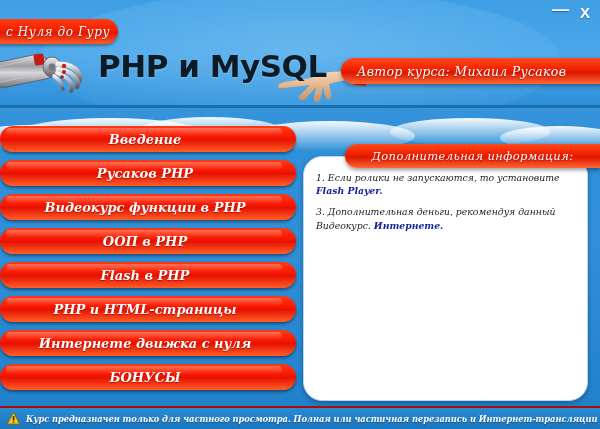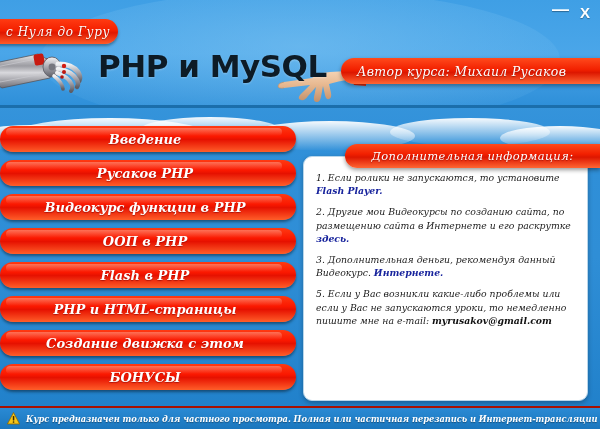--- a/index.html
+++ b/index.html
@@ -186,21 +186,21 @@
   }
 
   
   .info-panel {
     position: absolute;
     left: 303px; top: 156px;
     width: 285px;
     height: 245px;
     background: #ffffff;
     border: 1px solid #b9d6ea;
-    border-radius: 9px;
+    border-radius: 19px;
     box-shadow: 0 2px 5px rgba(0,0,0,.28);
     z-index: 8;
     box-sizing: border-box;
     padding: 14px 12px 6px 12px;
     overflow: hidden;
   }
   .info-header {
     position: absolute;
     left: 345px; top: 131px;
     width: 255px;
@@ -393,53 +393,43 @@
     <div class="menu-item">
       <span>ООП в PHP</span>
     </div>
     <div class="menu-item">
       <span>Flash в PHP</span>
     </div>
     <div class="menu-item">
       <span>PHP и HTML-страницы</span>
     </div>
     <div class="menu-item">
-      <span>Создание движка с этом</span>
+      <span>Интернете движка с нуля</span>
     </div>
     <div class="menu-item">
       <span>БОНУСЫ</span>
     </div>
   </div>
 
   <div class="info-panel">
 
     <div class="info-item">
       <span>1.</span>
       <span>Если ролики не запускаются, то установите</span>
       <b class="lnk">Flash Player.</b>
     </div>
 
-    <div class="info-item">
-      <span>2.</span>
-      <span>Другие мои Видеокурсы по созданию сайта, по размещению сайта в Интернете и его раскрутке</span>
-      <b class="lnk">здесь.</b>
-    </div>
 
     <div class="info-item">
       <span>3.</span>
       <span>Дополнительная деньги, рекомендуя данный Видеокурс.</span>
       <b class="lnk">Интернете.</b>
     </div>
 
 
-    <div class="info-item">
-      <span>5.</span>
-      <span>Если у Вас возникли какие-либо проблемы или если у Вас не запускаются уроки, то немедленно пишите мне на e-mail:</span>
-      <span class="mail">myrusakov@gmail.com</span>
-    </div>
   </div>
 
   <div class="info-header">
     <span>Дополнительная информация:</span>
   </div>
 
   <div class="footer">
     <svg class="warn-icon" width="13" height="13" viewBox="0 0 13 13">
       <polygon points="6.5,0.5 12.6,12 0.4,12" fill="#f5c518" stroke="#8a6400" stroke-width="0.8" stroke-linejoin="round"></polygon>
       <rect x="5.8" y="4" width="1.5" height="4.6" rx="0.6" fill="#3a2a00"></rect>

